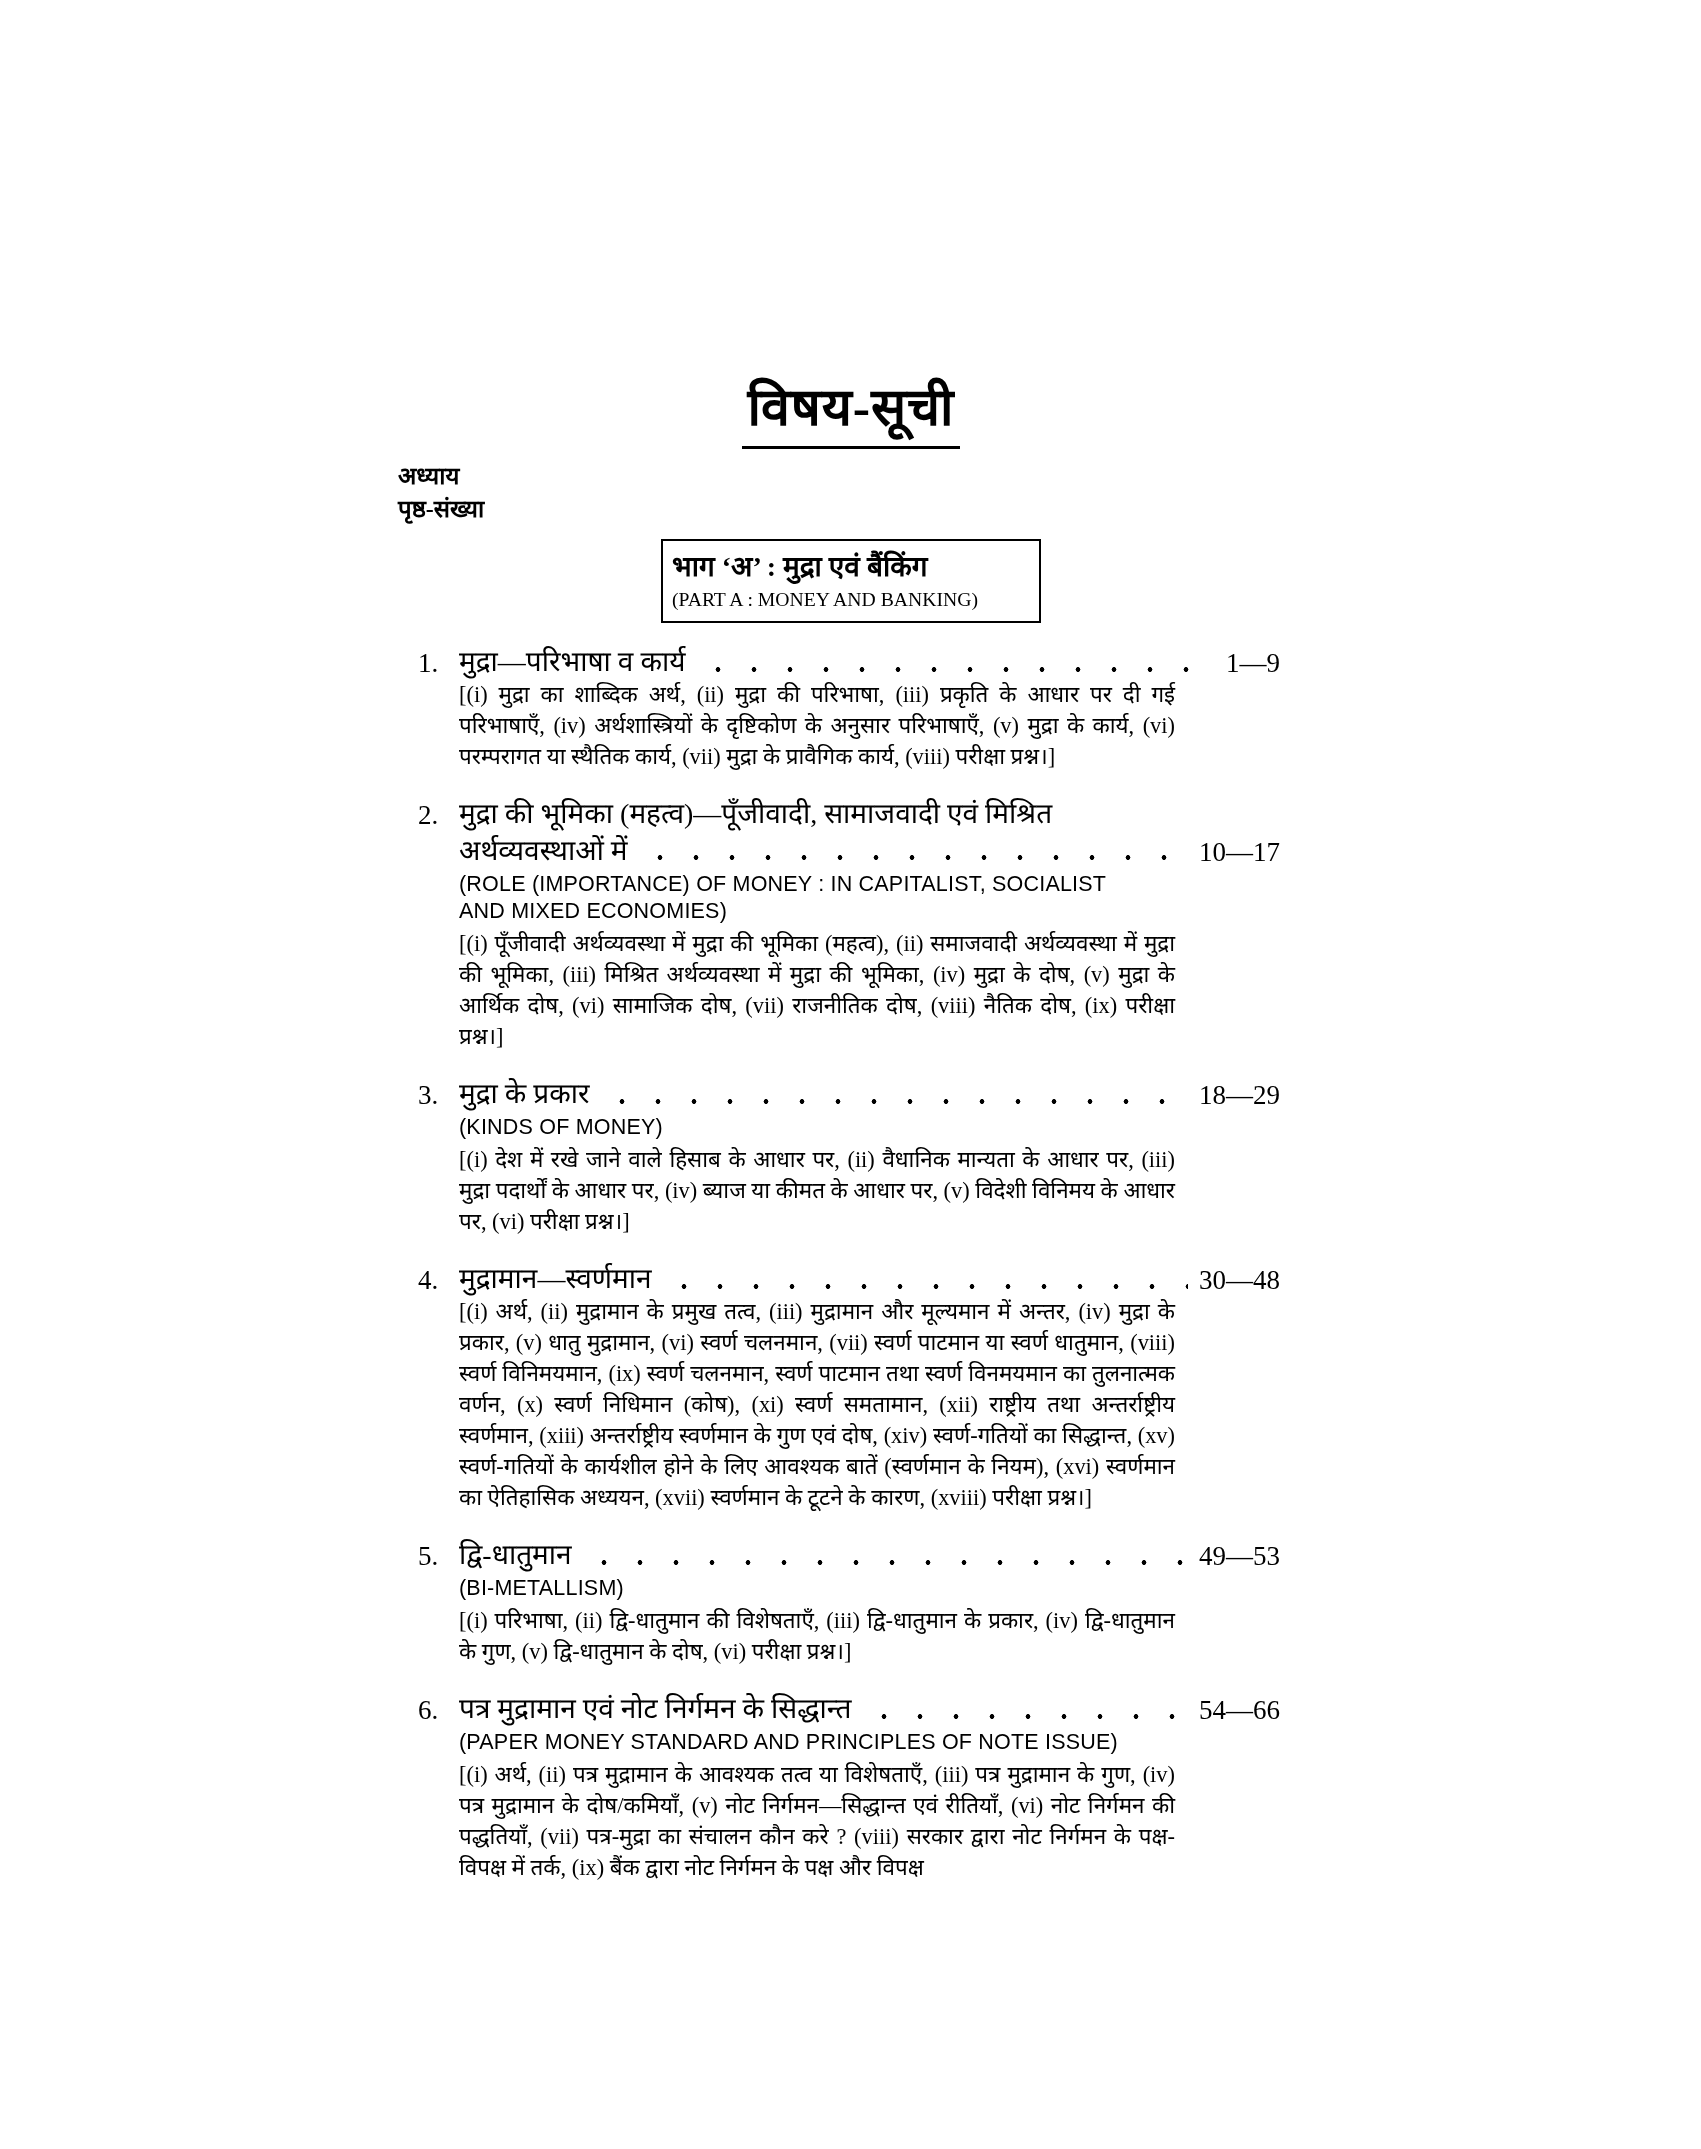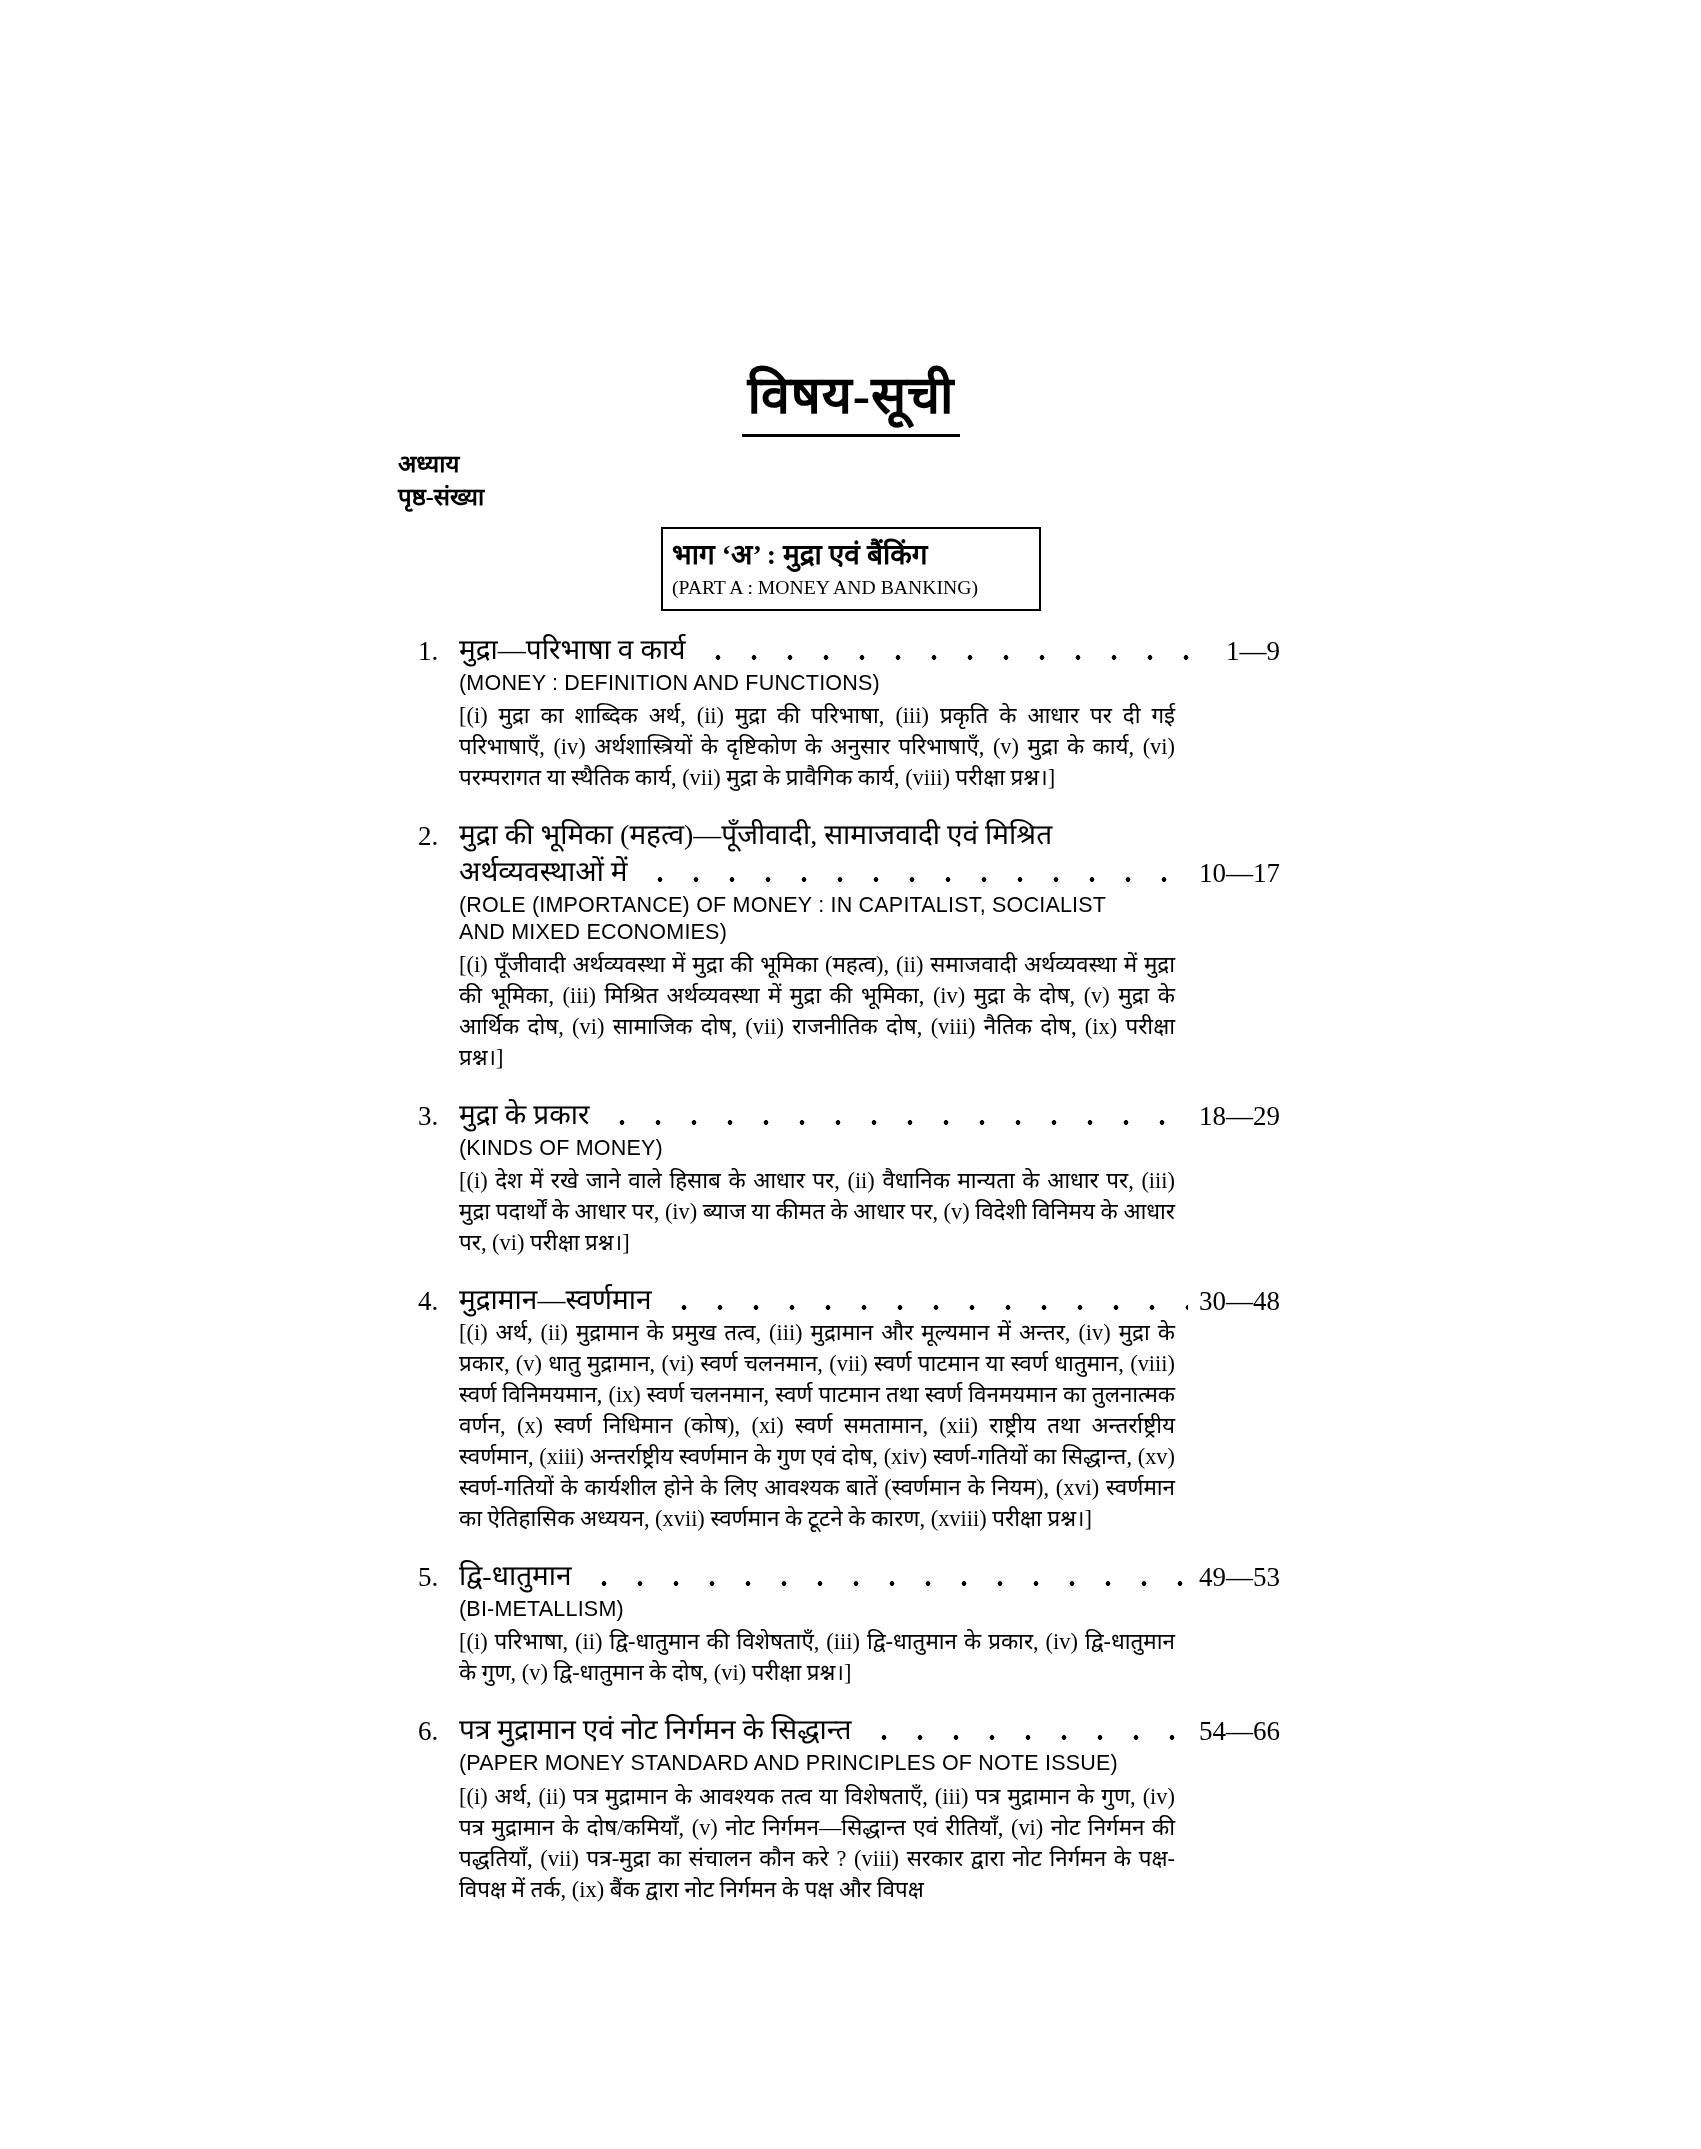--- a/index.html
+++ b/index.html
@@ -10,21 +10,21 @@
   body {
     width: 1702px;
     height: 2149px;
     position: relative;
     color: #000;
     font-family: "Liberation Serif", serif;
     -webkit-font-smoothing: antialiased;
   }
   .page {
     position: absolute;
-    top: 4px; left: 0;
+    top: 16px; left: 0;
     width: 1702px;
     height: 1975px;
     overflow: hidden;
   }
 
   
   .doc-title-wrap {
     text-align: center;
     padding-top: 365px;
   }
@@ -157,21 +157,20 @@
   </div>
 
   <div class="entries">
       <div class="entry">
         <div class="title-row">
           <span class="num">1.</span>
           <span class="etitle">मुद्रा—परिभाषा व कार्य</span>
           <span class="leader"></span>
           <span class="pages">1—9</span>
         </div>
-        <div class="subtitle">(MONEY : DEFINITION AND FUNCTIONS)</div>
         <div class="details">[(i) मुद्रा का शाब्दिक अर्थ, (ii) मुद्रा की परिभाषा, (iii) प्रकृति के आधार पर दी गई परिभाषाएँ, (iv) अर्थशास्त्रियों के दृष्टिकोण के अनुसार परिभाषाएँ, (v) मुद्रा के कार्य, (vi) परम्परागत या स्थैतिक कार्य, (vii) मुद्रा के प्रावैगिक कार्य, (viii) परीक्षा प्रश्न।]</div>
       </div>
       <div class="entry">
         <div class="title-line1">
           <span class="num">2.</span>
           <span class="etitle">मुद्रा की भूमिका (महत्व)—पूँजीवादी, सामाजवादी एवं मिश्रित</span>
         </div>
         <div class="title-row">
           <span class="etitle indent">अर्थव्यवस्थाओं में</span>
           <span class="leader"></span>

